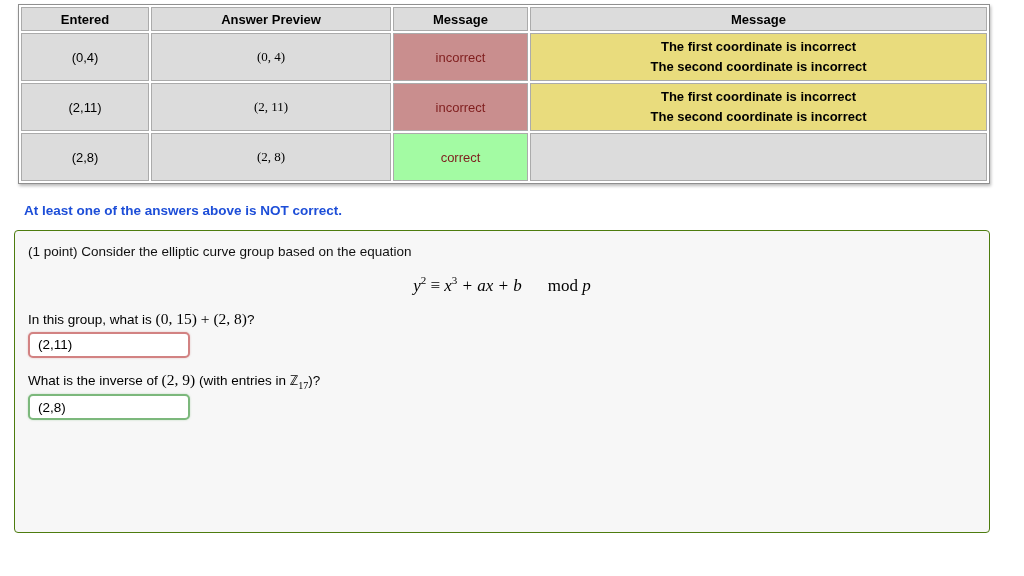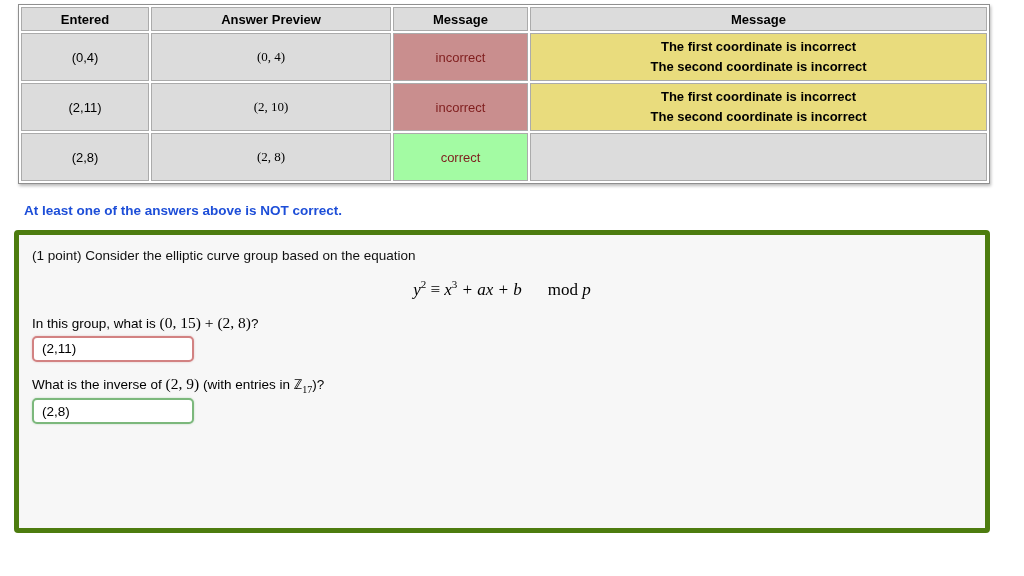--- a/index.html
+++ b/index.html
@@ -56,21 +56,21 @@
     font-size: 13.5px;
     color: #1d4ed8;
     font-weight: bold;
   }
 
   
   .problem-box {
     width: 976px;
     height: 303px;
     background: #f7f7f7;
-    border: 5px solid #4d7c0f;
+    border: 1px solid #4d7c0f;
     border-radius: 4px;
     padding: 13px 13px 0 13px;
   }
   .intro-line { font-size: 13.5px; color: #111; }
   .equation-line {
     text-align: center;
     margin: 15px 0 14px 0;
     font-family: "Liberation Serif", serif;
     font-size: 17px;
   }
@@ -124,21 +124,21 @@
         <td class="entered-cell">(0,4)</td>
         <td class="preview-cell">(0, 4)</td>
         <td class="result-cell incorrect">incorrect</td>
         <td class="message-cell has-msg">
           <div class="msg-line">The first coordinate is incorrect</div>
           <div class="msg-line">The second coordinate is incorrect</div>
         </td>
       </tr>
       <tr>
         <td class="entered-cell">(2,11)</td>
-        <td class="preview-cell">(2, 10)</td>
+        <td class="preview-cell">(2, 11)</td>
         <td class="result-cell incorrect">incorrect</td>
         <td class="message-cell has-msg">
           <div class="msg-line">The first coordinate is incorrect</div>
           <div class="msg-line">The second coordinate is incorrect</div>
         </td>
       </tr>
       <tr>
         <td class="entered-cell">(2,8)</td>
         <td class="preview-cell">(2, 8)</td>
         <td class="result-cell correct">correct</td>

